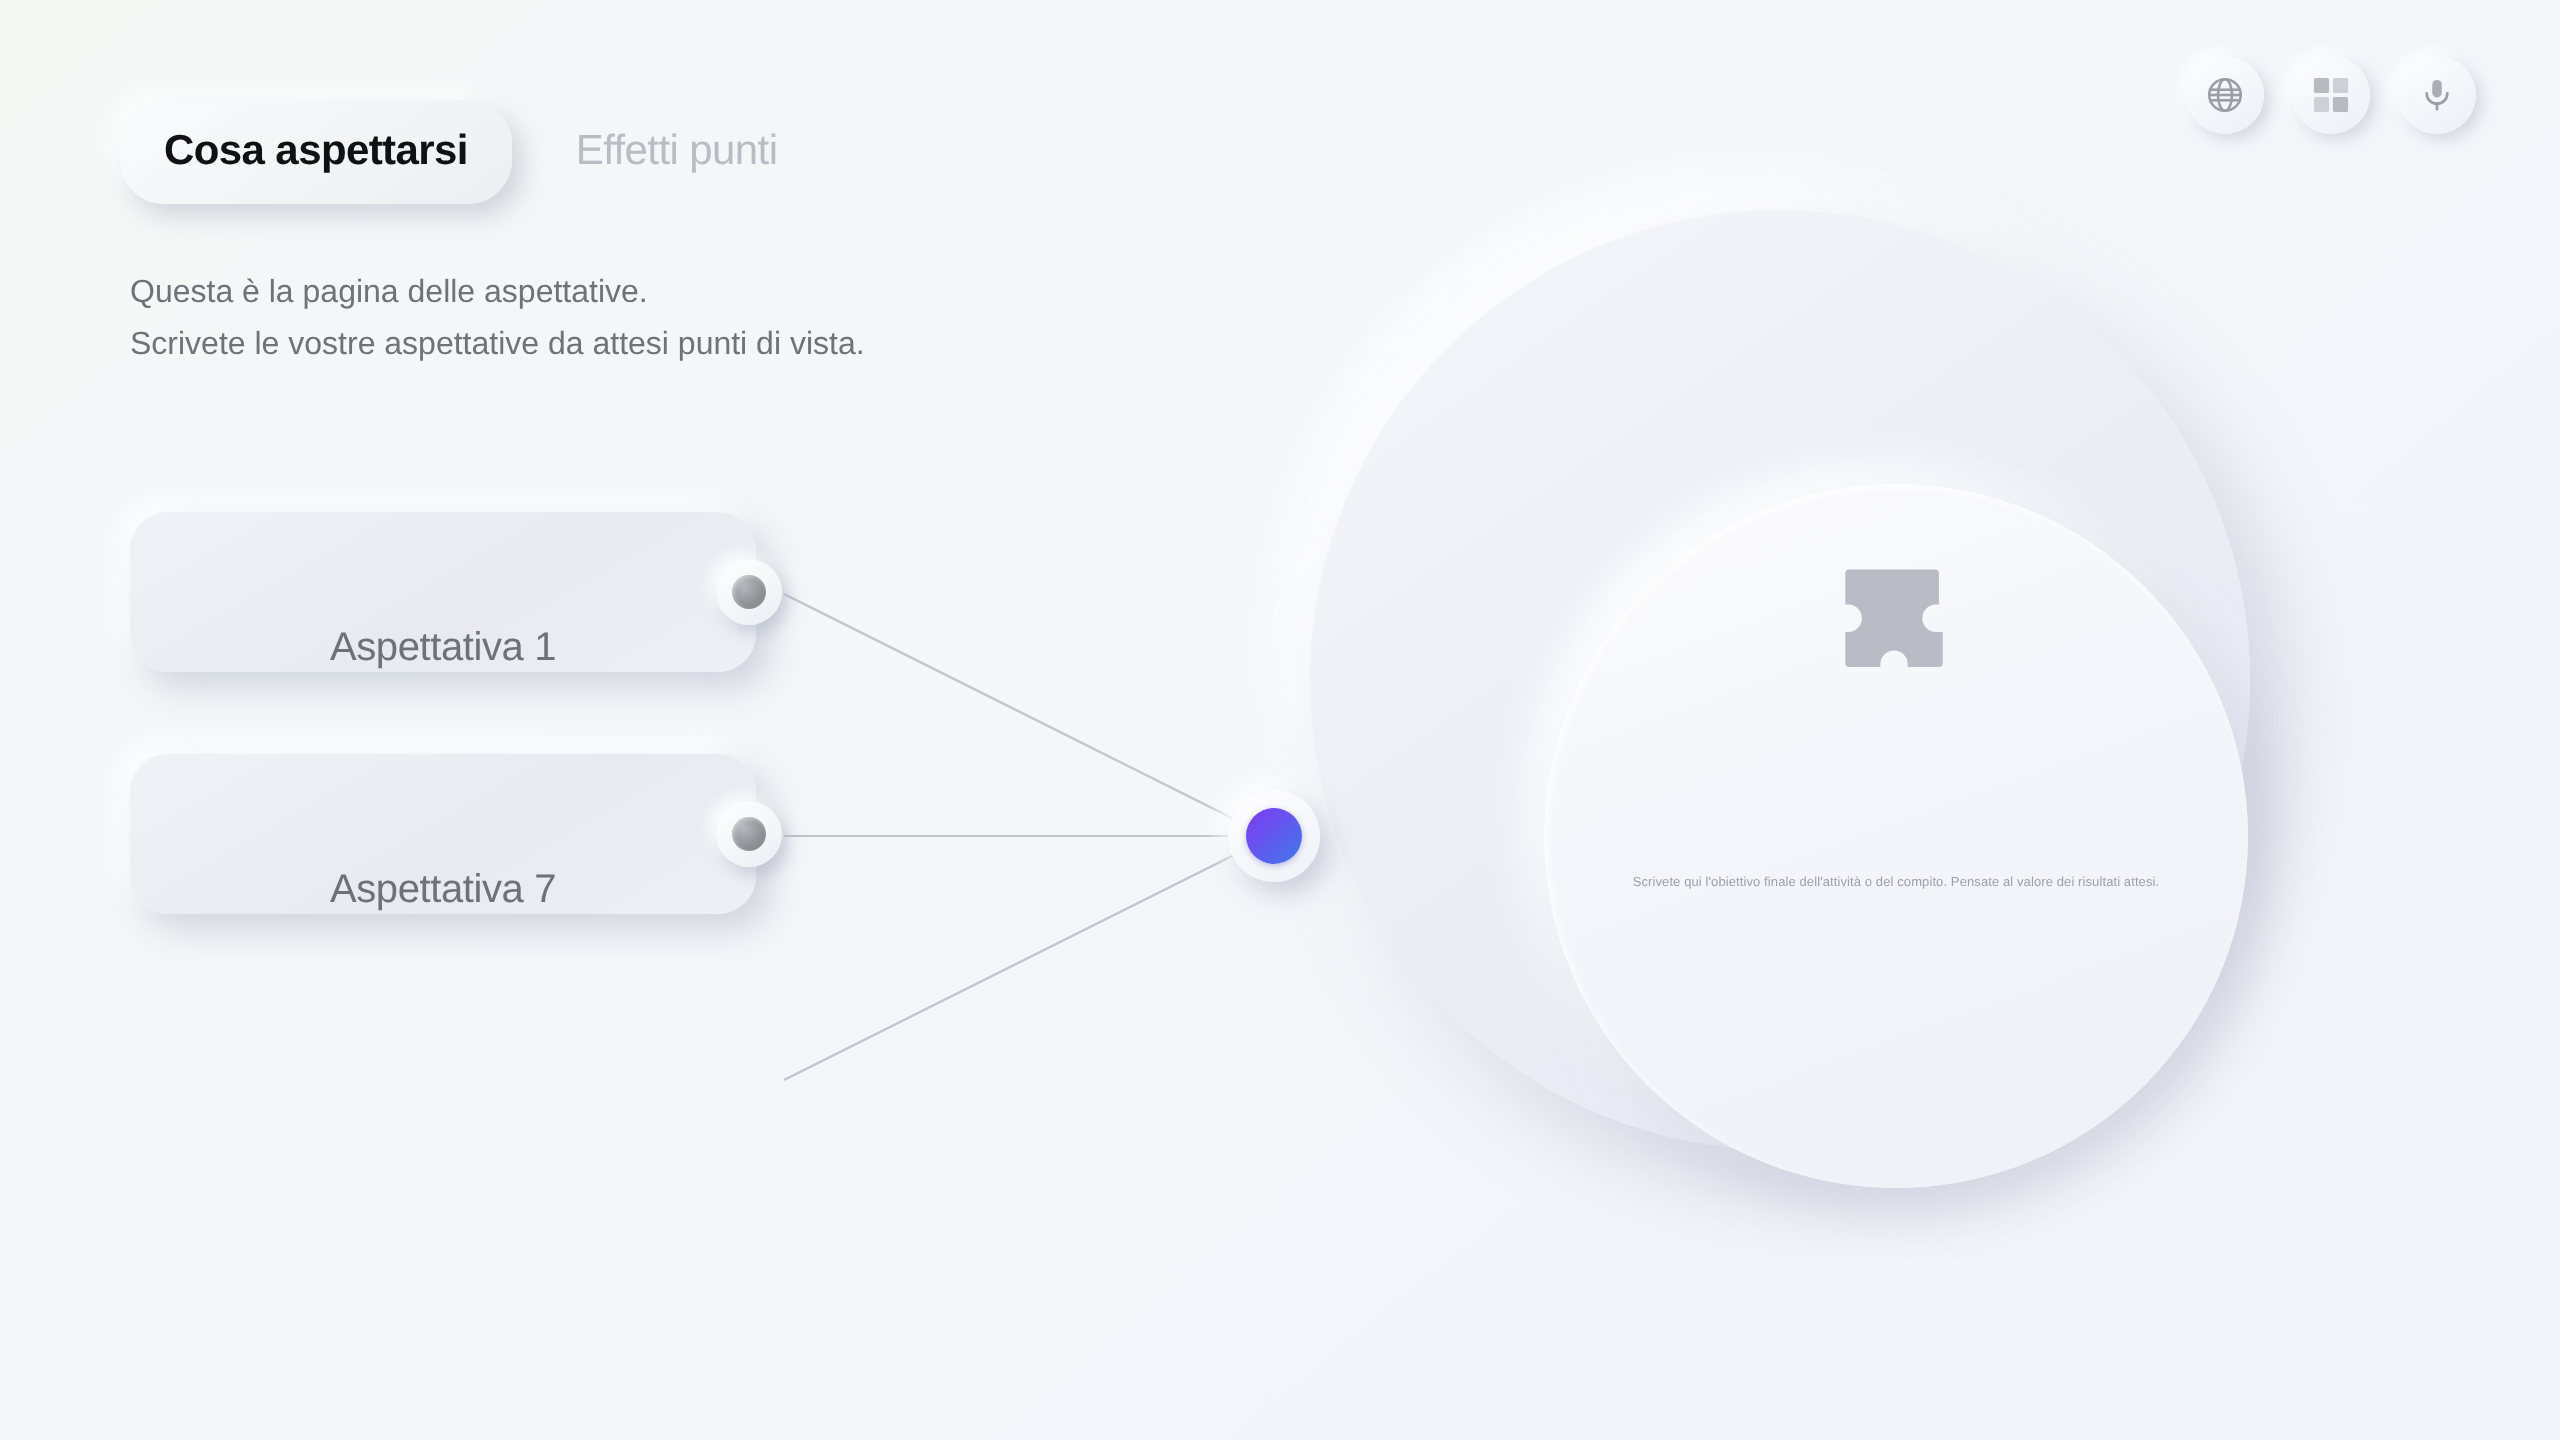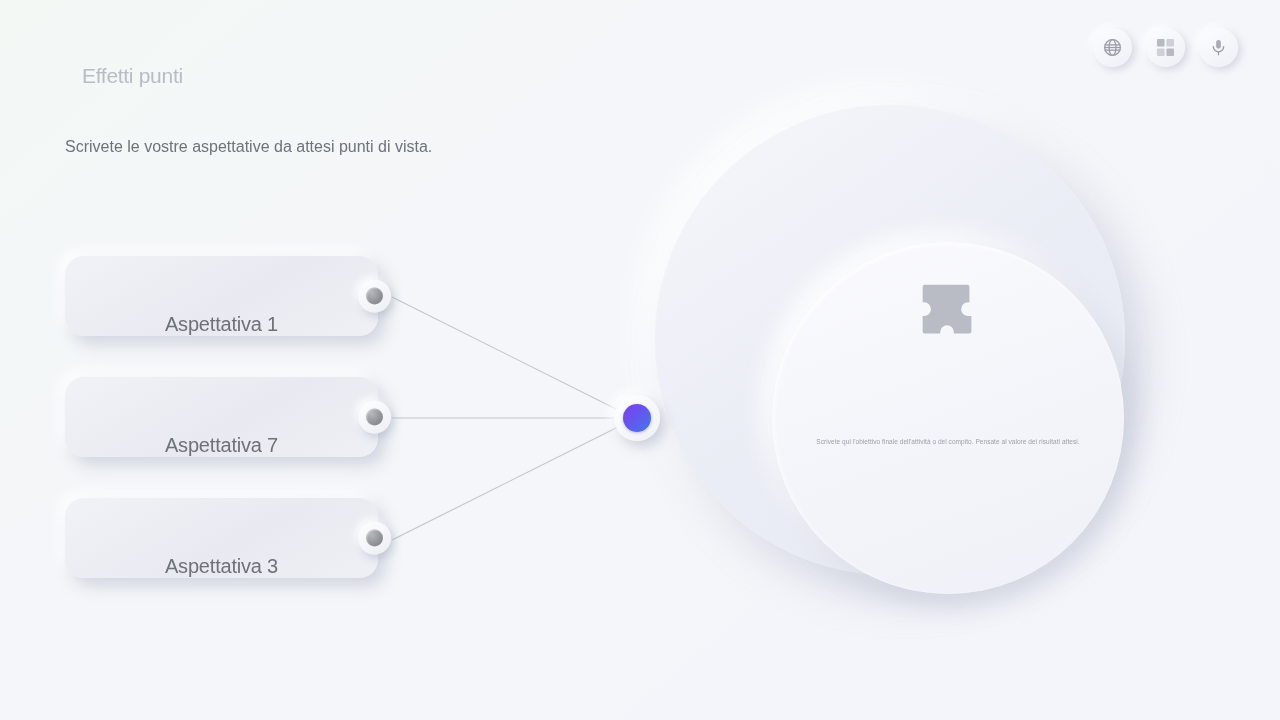--- a/index.html
+++ b/index.html
@@ -198,26 +198,30 @@
       <svg width="19" height="19" viewBox="0 0 24 24" fill="none" stroke="#9a9ea6" stroke-width="1.7" stroke-linecap="round">
         <rect x="9" y="2.5" width="6" height="11" rx="3" fill="#a9adb5" stroke="none"></rect>
         <path d="M5.5 11a6.5 6.5 0 0 0 13 0"></path>
         <line x1="12" y1="17.5" x2="12" y2="21"></line>
       </svg>
     </span>
   </div>
 </div>
 
 <div class="tabs">
+  <div class="tab active">
+    <span>Cosa aspettarsi</span>
+  </div>
   <div class="tab inactive">
     <span>Effetti punti</span>
   </div>
 </div>
 
 <div class="desc">
+  <div>Questa è la pagina delle aspettative.</div>
   <div>Scrivete le vostre aspettative da attesi punti di vista.</div>
 </div>
 
 <div class="cards">
 
   <div class="card-row">
     <div class="card">
       <span class="card-label">Aspettativa 1</span>
     </div>
     <div class="node">
@@ -227,28 +231,20 @@
 
   <div class="card-row">
     <div class="card">
       <span class="card-label">Aspettativa 7</span>
     </div>
     <div class="node">
       <span class="node-dot"></span>
     </div>
   </div>
 
-  <div class="card-row">
-    <div class="card">
-      <span class="card-label">Aspettativa 3</span>
-    </div>
-    <div class="node">
-      <span class="node-dot"></span>
-    </div>
-  </div>
 
 </div>
 
 <div class="goal-outer"></div>
 
 <div class="goal-inner">
   <span class="puzzle">
     <svg width="78" height="78" viewBox="0 0 80 80">
       <path fill="#b9bcc4" d="M32 10h16a0 0 0 0 1 0 0v1.5a7 7 0 1 1 0 0V10h16a2 2 0 0 1 2 2v16
                h-1.5a7 7 0 1 0 0 14H68v16a2 2 0 0 1-2 2H50v-1.5a7 7 0 1 0-14 0V60H20

